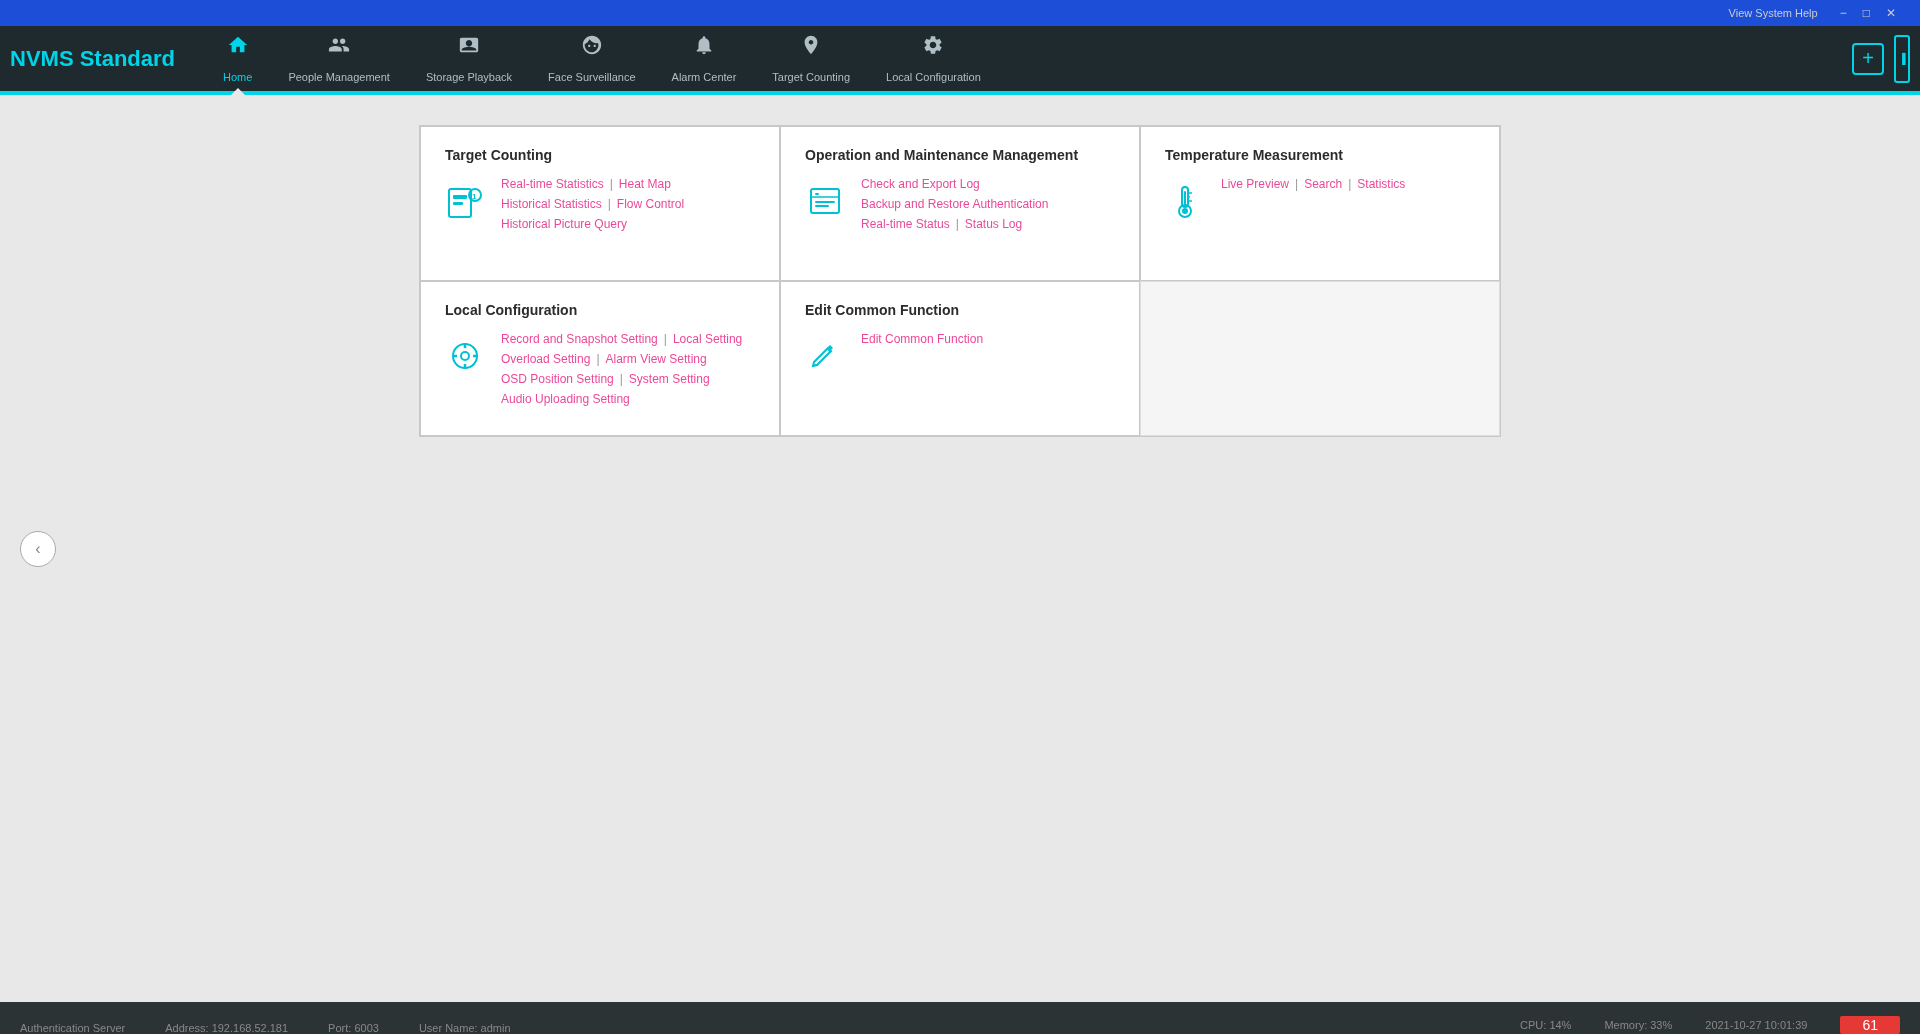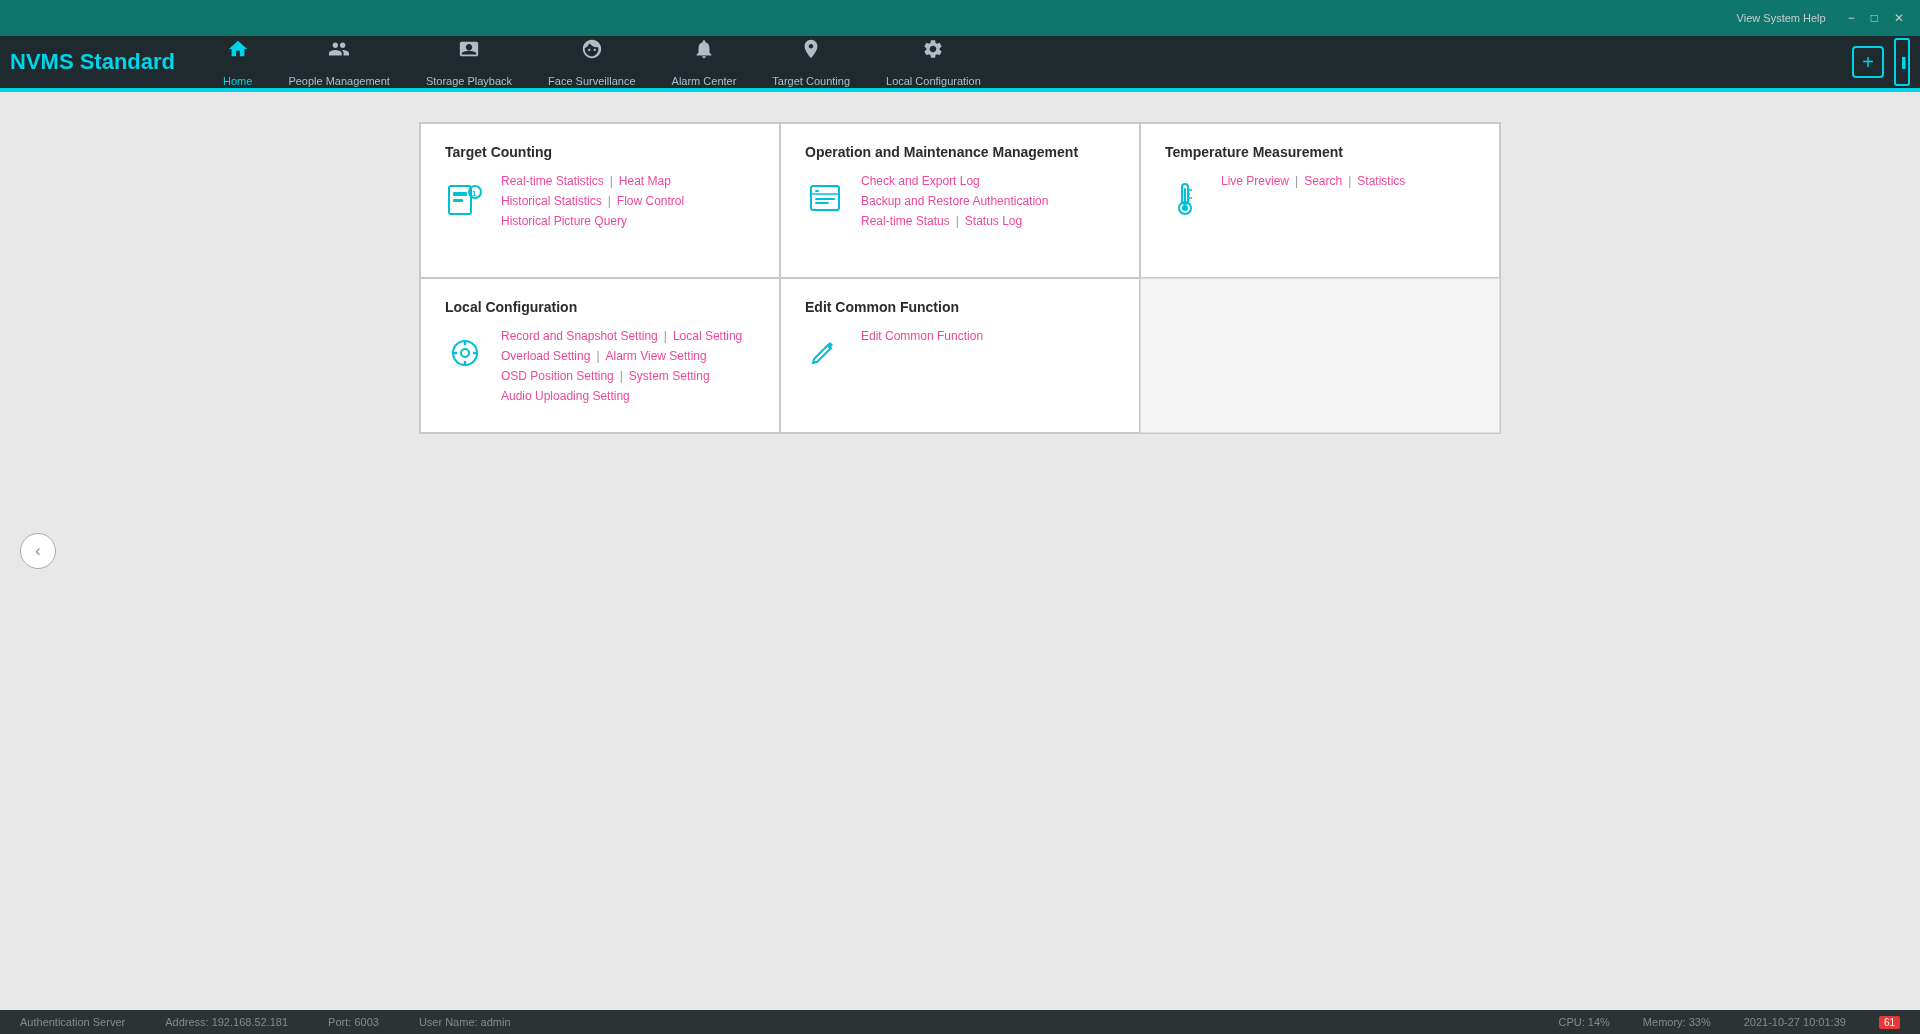--- a/index.html
+++ b/index.html
@@ -8,26 +8,26 @@
       height: 1034px;
       background: #e8e8e8;
       font-family: Arial, sans-serif;
       overflow: hidden;
       display: flex;
       flex-direction: column;
     }
 
     
     .title-bar {
-      height: 36px;
-      background: #0f766e;
+      height: 26px;
+      background: #1d4ed8;
       display: flex;
       align-items: center;
       justify-content: flex-end;
-      padding: 0 12px;
+      padding: 0 20px;
       gap: 8px;
       flex-shrink: 0;
     }
     .title-bar-text {
       color: #ccc;
       font-size: 11px;
       flex: 1;
       text-align: right;
       margin-right: 10px;
     }
@@ -35,21 +35,21 @@
       color: #ccc;
       font-size: 12px;
       cursor: pointer;
       background: none;
       border: none;
       padding: 0 4px;
     }
 
     
     .top-nav {
-      height: 52px;
+      height: 65px;
       background: #1e2a2e;
       display: flex;
       align-items: center;
       padding: 0 10px;
       flex-shrink: 0;
       position: relative;
     }
     .app-logo {
       color: #00d4e8;
       font-size: 22px;
@@ -213,42 +213,42 @@
       display: flex;
       align-items: center;
       justify-content: center;
       cursor: pointer;
       color: #888;
       font-size: 16px;
     }
 
     
     .status-bar {
-      height: 24px;
+      height: 32px;
       background: #2c3335;
       display: flex;
-      align-items: center;
+      align-items: flex-end;
       padding: 0 20px;
       color: #888;
       font-size: 11px;
       gap: 40px;
       flex-shrink: 0;
     }
     .status-item { color: #888; font-size: 11px; }
     .status-bar-right {
       margin-left: auto;
       display: flex;
       gap: 33px;
       align-items: center;
     }
     .status-red-badge {
       background: #e53935;
       color: #fff;
-      font-size: 10px;
-      padding: 1px 5px;
+      font-size: 14px;
+      padding: 1px 22px;
       border-radius: 2px;
     }
 
     
     .icon-target-counting svg,
     .icon-operations svg,
     .icon-temperature svg,
     .icon-local-config svg,
     .icon-edit-func svg { width: 40px; height: 40px; }
   </style>

